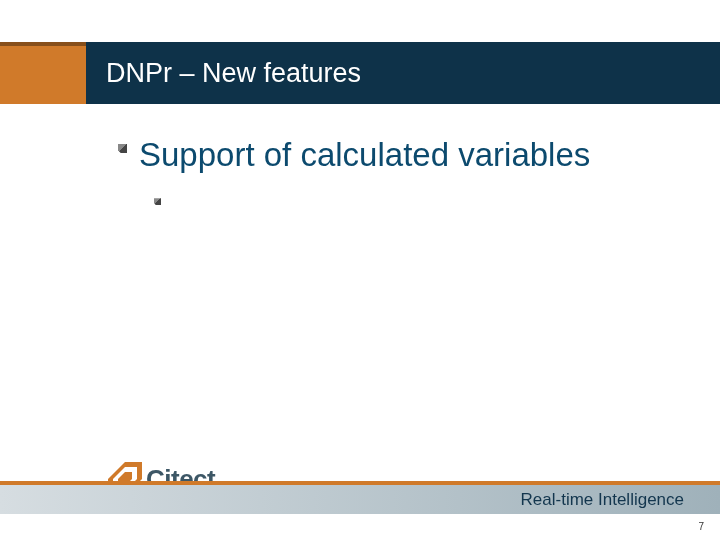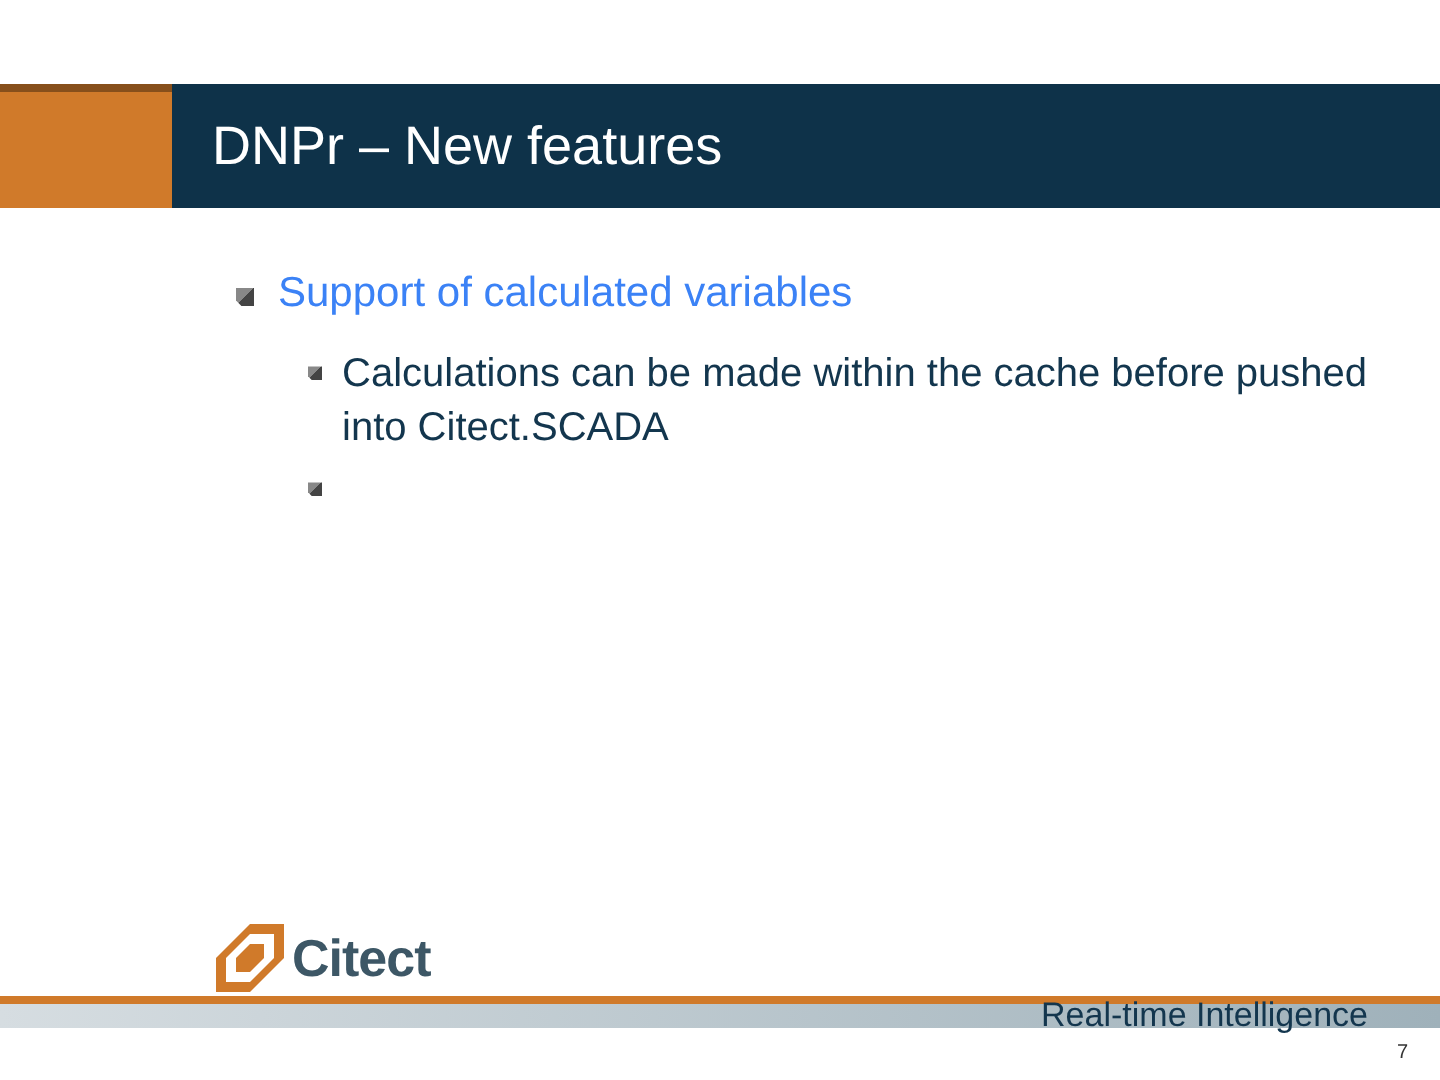--- a/index.html
+++ b/index.html
@@ -51,22 +51,22 @@
   .content {
     position: absolute;
     left: 118px; top: 134px;
     width: 570px;
   }
   .level1 {
     display: flex; align-items: flex-start;
     margin-bottom: 14px;
   }
   .level1 .txt {
-    color: #3b82f6;
-    font-size: 21px;
+    color: #0c4a6e;
+    font-size: 33px;
     line-height: 1.25;
   }
   .level1 .bullet { margin-top: 10px; }
   .level2 {
     display: flex; align-items: flex-start;
     margin-left: 36px;
     margin-bottom: 4px;
   }
   .level2 .txt {
     color: #13364e;
@@ -104,21 +104,21 @@
   }
   .logo-text {
     color: #3d5766;
     font-size: 26px;
     font-weight: bold;
     letter-spacing: -0.5px;
   }
   .tagline-bar {
     position: absolute;
     left: 0; bottom: 26px;
-    width: 720px; height: 16px;
+    width: 720px; height: 33px;
     background: linear-gradient(90deg, #d6dde1 0%, #9fb1ba 100%);
     border-top: 4px solid #d07a2a;
     display: flex; align-items: center; justify-content: flex-end;
     padding-right: 36px;
   }
   .tagline-bar span {
     color: #13364e;
     font-size: 17px;
     font-weight: 400;
   }
@@ -137,24 +137,20 @@
   <span>DNPr – New features</span>
 </div>
 
 <div class="content">
   <div class="level1">
     <span class="bullet"></span>
     <span class="txt">Support of calculated variables</span>
   </div>
   <div class="level2">
     <span class="bullet bullet-sm"></span>
-    <span class="txt">Calculations can be made within the cache before pushed into Citect.SCADA</span>
-  </div>
-  <div class="level2">
-    <span class="bullet bullet-sm"></span>
   </div>
 </div>
 
 <div class="logo">
   <div class="logo-mark"></div>
   <span class="logo-text">Citect</span>
 </div>
 
 <div class="tagline-bar">
   <span>Real-time Intelligence</span>

